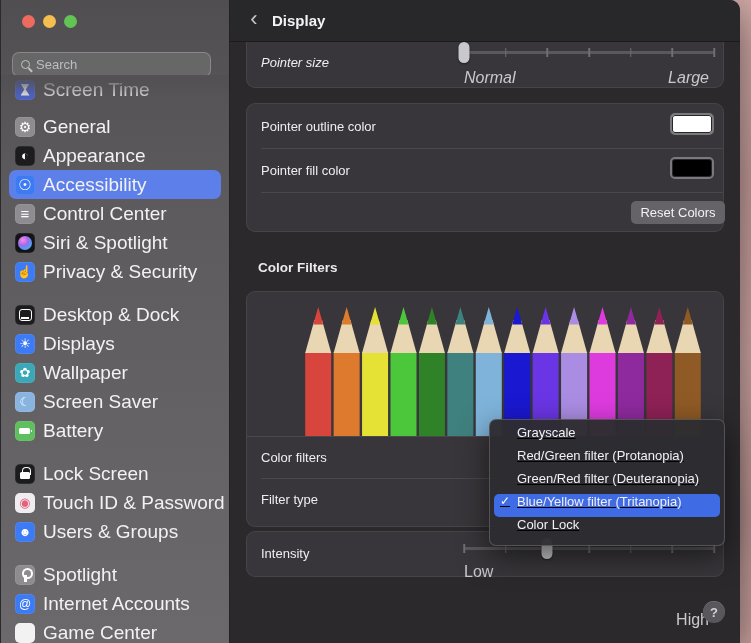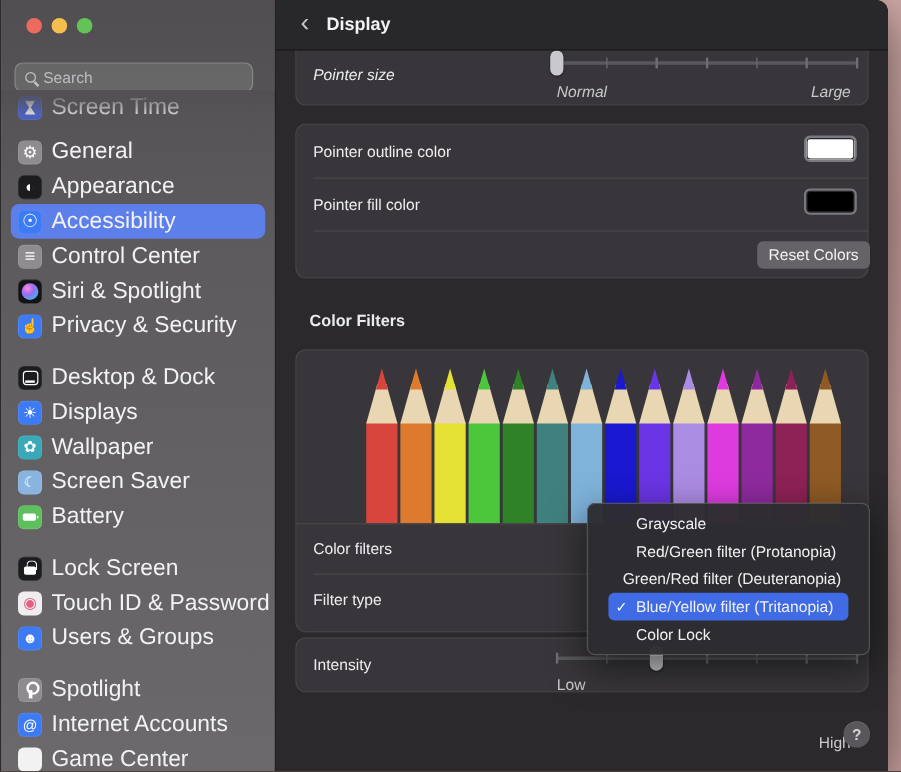--- a/index.html
+++ b/index.html
@@ -74,21 +74,21 @@
   .main { position:relative; width:511px; height:100%; background:#2b292c;
     border-left:1px solid #222124; flex:0 0 auto; }
   .header { position:absolute; z-index:5; top:0; left:0; right:0; height:42px;
     background:#28272a; border-bottom:1px solid #1b1a1c; display:flex; align-items:center; }
   .back { width:20px; margin-left:14px; font-size:22px; color:#c8c7ca; line-height:0; text-align:center; padding-bottom:3px; }
   .title { font-size:15px; font-weight:bold; color:#f3f2f4; margin-left:8px; }
 
   .card { position:absolute; left:16px; width:478px; background:#38363a;
     border:1px solid rgba(255,255,255,.07); border-radius:9px; }
   .row-label { font-size:13px; color:#eeedf0; }
-  .sub-label { font-size:13px; color:#c9c8cb; }
+  .sub-label { font-size:16px; color:#c9c8cb; }
   .divider { position:absolute; left:14px; right:0; height:1px; background:rgba(255,255,255,.09); }
 
   
   .slider { position:absolute; height:22px; }
   .slider-track { position:absolute; top:10px; left:0; right:0; height:3px;
     background:#59585c; border-radius:2px; }
   .tick { position:absolute; top:7px; width:1.5px; height:9px; background:#6f6e73; transform:translateX(-50%); }
   .slider-handle { position:absolute; top:1px; width:11px; height:21px; background:#c9c8cd;
     border-radius:5.5px; transform:translateX(-50%); box-shadow:0 1px 2px rgba(0,0,0,.45); }
 
@@ -129,22 +129,22 @@
 
   
   #help-btn { position:absolute; left:473px; top:601px; width:22px; height:22px; border-radius:50%;
     background:#59575b; border:none; color:#d3d2d5; font:bold 13px "Liberation Sans",sans-serif;
     box-shadow:inset 0 .5px 0 rgba(255,255,255,.25); }
 
   
   .menu { position:absolute; z-index:50; left:489px; top:419px; width:236px;
     background:rgba(45,44,49,.97); border:1px solid rgba(255,255,255,.18); border-radius:7px;
     padding:5px 0; box-shadow:0 10px 30px rgba(0,0,0,.55); }
-  .menu-item { position:relative; display:flex; align-items:center; height:23px;
-    margin:0 17px; border-radius:5px; padding:0 6px 0 4px; }
+  .menu-item { position:relative; display:flex; height:23px;
+    margin:0 4px; border-radius:5px; padding:0 6px 0 4px;text-decoration:underline; }
   .menu-item.highlighted { background:#3f6be4; }
   .menu-check { width:19px; font-size:12px; color:#fff; text-align:left; padding-left:2px; }
   .menu-label { font-size:13px; color:#f1f0f3; white-space:nowrap; }
 
   .desktop-strip { position:absolute; right:0; top:0; width:11px; height:643px; }
 </style>
 </head>
 <body>
 
 <div class="screen">

